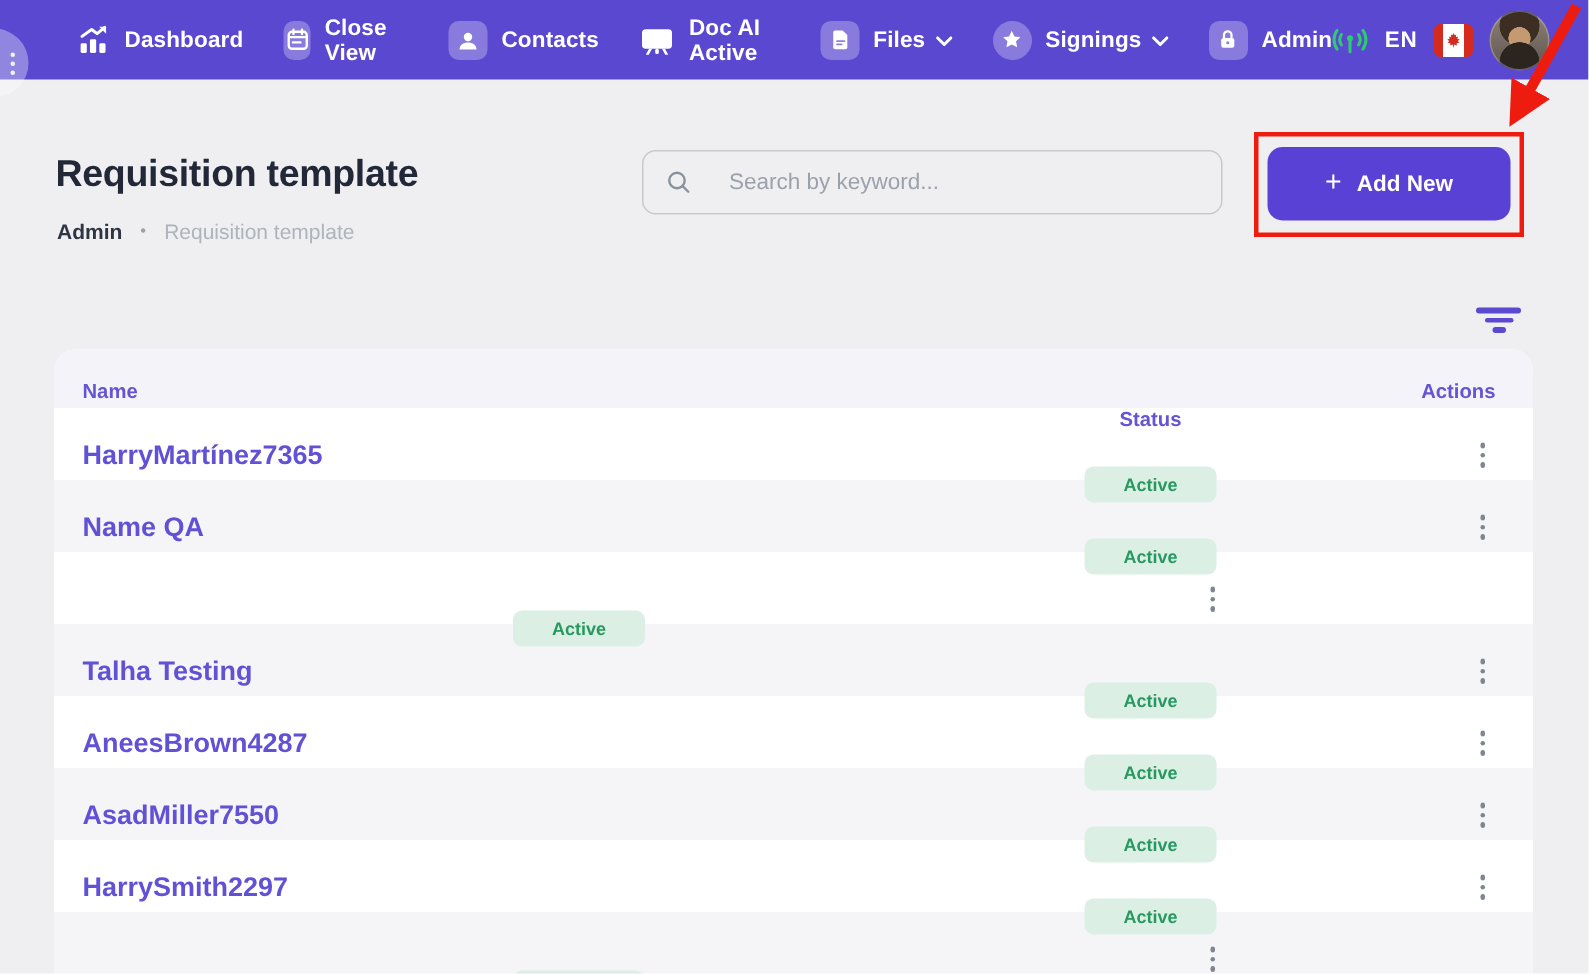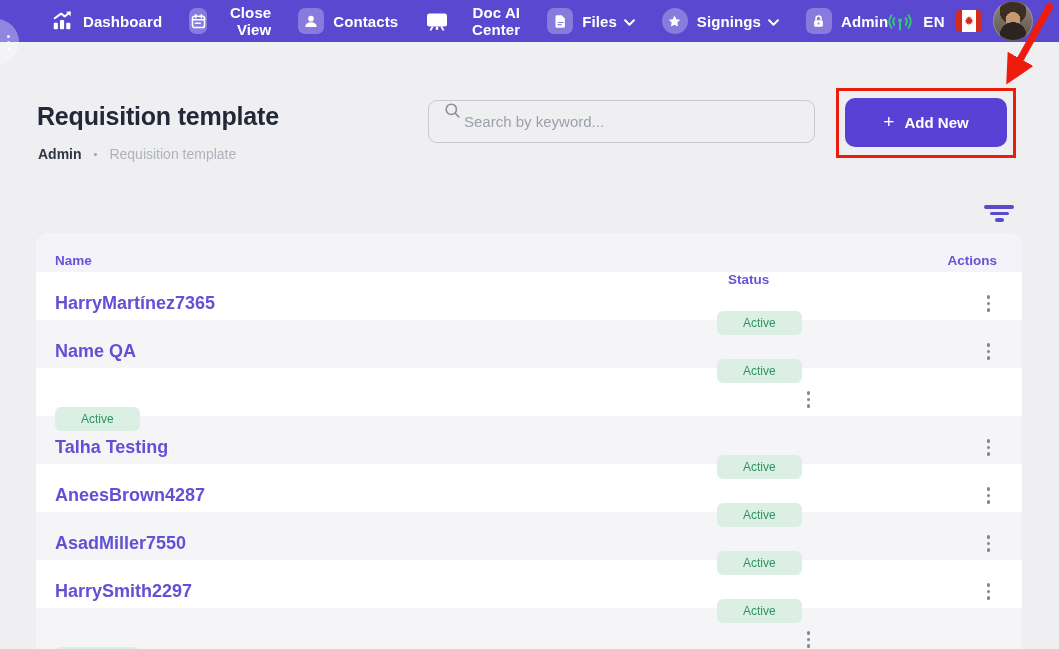--- a/index.html
+++ b/index.html
@@ -13,24 +13,24 @@
   :root{
     --navbar-bg:#5a49d0;
     --accent:#5a41d6;
     --annotation-red:#ee1c0f;
     --link-purple:#6051d5;
     --badge-bg:#dcefe5;
     --badge-text:#27995f;
   }
   
   .navbar{
-    height:42px; background:var(--navbar-bg);
+    height:53px; background:var(--navbar-bg);
     display:flex; align-items:center;
     padding:0 26px 0 50px;
-    position:relative; z-index:2;text-align:right;
+    position:relative; z-index:2;
   }
   .nav-items{ display:flex; align-items:center; gap:27px; }
   .nav-item{ display:flex; align-items:center; gap:9px; cursor:pointer; }
   .nav-icon{ display:flex; align-items:center; justify-content:center; }
   .nav-icon.boxed{ width:26px; height:26px; background:rgba(255,255,255,.28); border-radius:7px; }
   .nav-icon.circle{ width:26px; height:26px; background:rgba(255,255,255,.28); border-radius:50%; }
   .nav-icon.bare{ width:24px; height:24px; }
   .nav-icon svg{ display:block; }
   .nav-label{ color:#fff; font-size:15px; font-weight:700; letter-spacing:.1px; }
   .chevron{ display:flex; margin-left:-2px; margin-top:2px; }
@@ -58,21 +58,21 @@
   
   .hero{ position:absolute; left:0; top:58px; right:0; }
   .page-title{ position:absolute; left:37px; top:44px; font-size:25px; font-weight:700; color:#222838; letter-spacing:-.2px;}
   .breadcrumb{ position:absolute; left:38px; top:88px; display:flex; align-items:center; gap:12px; font-size:14px; }
   .crumb-parent{ color:#2f3542; font-weight:600; }
   .crumb-dot{ color:#9aa0a8; font-size:11px; }
   .crumb-current{ color:#aeb3bc; font-weight:500; }
   .searchbox{
     position:absolute; left:428px; top:42px; width:387px; height:43px;
     border:1px solid #c8c9ce; border-radius:9px; background:transparent;
-    display:flex; padding:0 14px; gap:2px;
+    display:flex; align-items:center; padding:0 14px; gap:24px;
   }
   .searchbox input{
     border:none; outline:none; background:transparent; flex:1;
     font-size:15px; font-family:"Liberation Sans",sans-serif; color:#4a505a;
   }
   .searchbox input::placeholder{ color:#9ba1ab; }
   .add-new-btn{
     position:absolute; left:845px; top:40px; width:162px; height:49px;
     background:var(--accent); border:none; border-radius:10px; cursor:pointer;
     color:#fff; font-size:15px; font-weight:700; font-family:"Liberation Sans",sans-serif;
@@ -93,29 +93,29 @@
   }
   .annotation-arrow{ position:absolute; left:0; top:0; z-index:11; pointer-events:none; }
 
   
   .card{
     position:absolute; left:36px; top:233px; width:986px; height:460px;
     background:#fff; border-radius:14px; overflow:hidden;
   }
   .trow{ display:grid; grid-template-columns:662px 100px 1fr; align-items:center;
          padding:0 25px 0 19px; height:48px; }
-  .thead{ height:39px; background:#f3f3f9;gap:11px; }
+  .thead{ height:39px; background:#f3f3f9; }
   .thead .cell{ font-size:13.5px; font-weight:700; color:#6554d3; }
-  .cell.status-col{ text-align:left;margin-top:39px; }
+  .cell.status-col{ text-align:center;margin-top:39px; }
   .cell.actions-col{ text-align:left; display:flex; justify-content:flex-end; align-items:center; }
   .tbody .trow:nth-child(even){ background:#f5f5f8; }
   .name-link{ color:var(--link-purple); font-size:18px; font-weight:700; cursor:pointer; }
   .badge{
     display:inline-block; background:var(--badge-bg); color:var(--badge-text);
-    font-size:12px; font-weight:400; padding:5px 26px; border-radius:6px;
+    font-size:12px; font-weight:700; padding:5px 26px; border-radius:6px;
   }
   .kebab{ display:flex; flex-direction:column; gap:3px; cursor:pointer; padding:4px 6px; margin-right:1px;}
   .kebab i{ width:3.5px; height:3.5px; border-radius:50%; background:#7f8691; display:block; }
 </style>
 </head>
 <body>
 
 <header class="navbar">
   <div class="edge-toggle">
     <span class="grip">
@@ -167,21 +167,21 @@
   </div>
 
   <div class="nav-item">
     <span class="nav-icon bare">
           <svg viewBox="0 0 24 24" width="24" height="24" fill="#fff">
             <rect x="2" y="4.5" width="20" height="13" rx="2.5"></rect>
             <rect x="10.8" y="17.5" width="2.4" height="3.5" rx="1"></rect>
             <path d="M6.7 17.5l-2.2 4h2l2.2-4zM17.3 17.5l2.2 4h-2l-2.2-4z"></path>
           </svg>
         </span>
-    <span class="nav-label">Doc AI Center</span>
+    <span class="nav-label">Doc AI Active</span>
 
   </div>
 
   <div class="nav-item">
     <span class="nav-icon boxed">
           <svg viewBox="0 0 24 24" width="15" height="15" fill="#fff">
             <path d="M6 2h8l5 5v13a2 2 0 0 1-2 2H6a2 2 0 0 1-2-2V4a2 2 0 0 1 2-2z"></path>
             <path d="M8 13.5h8M8 17h5" stroke="#8d80e0" stroke-width="1.8" stroke-linecap="round"></path>
           </svg>
         </span>

